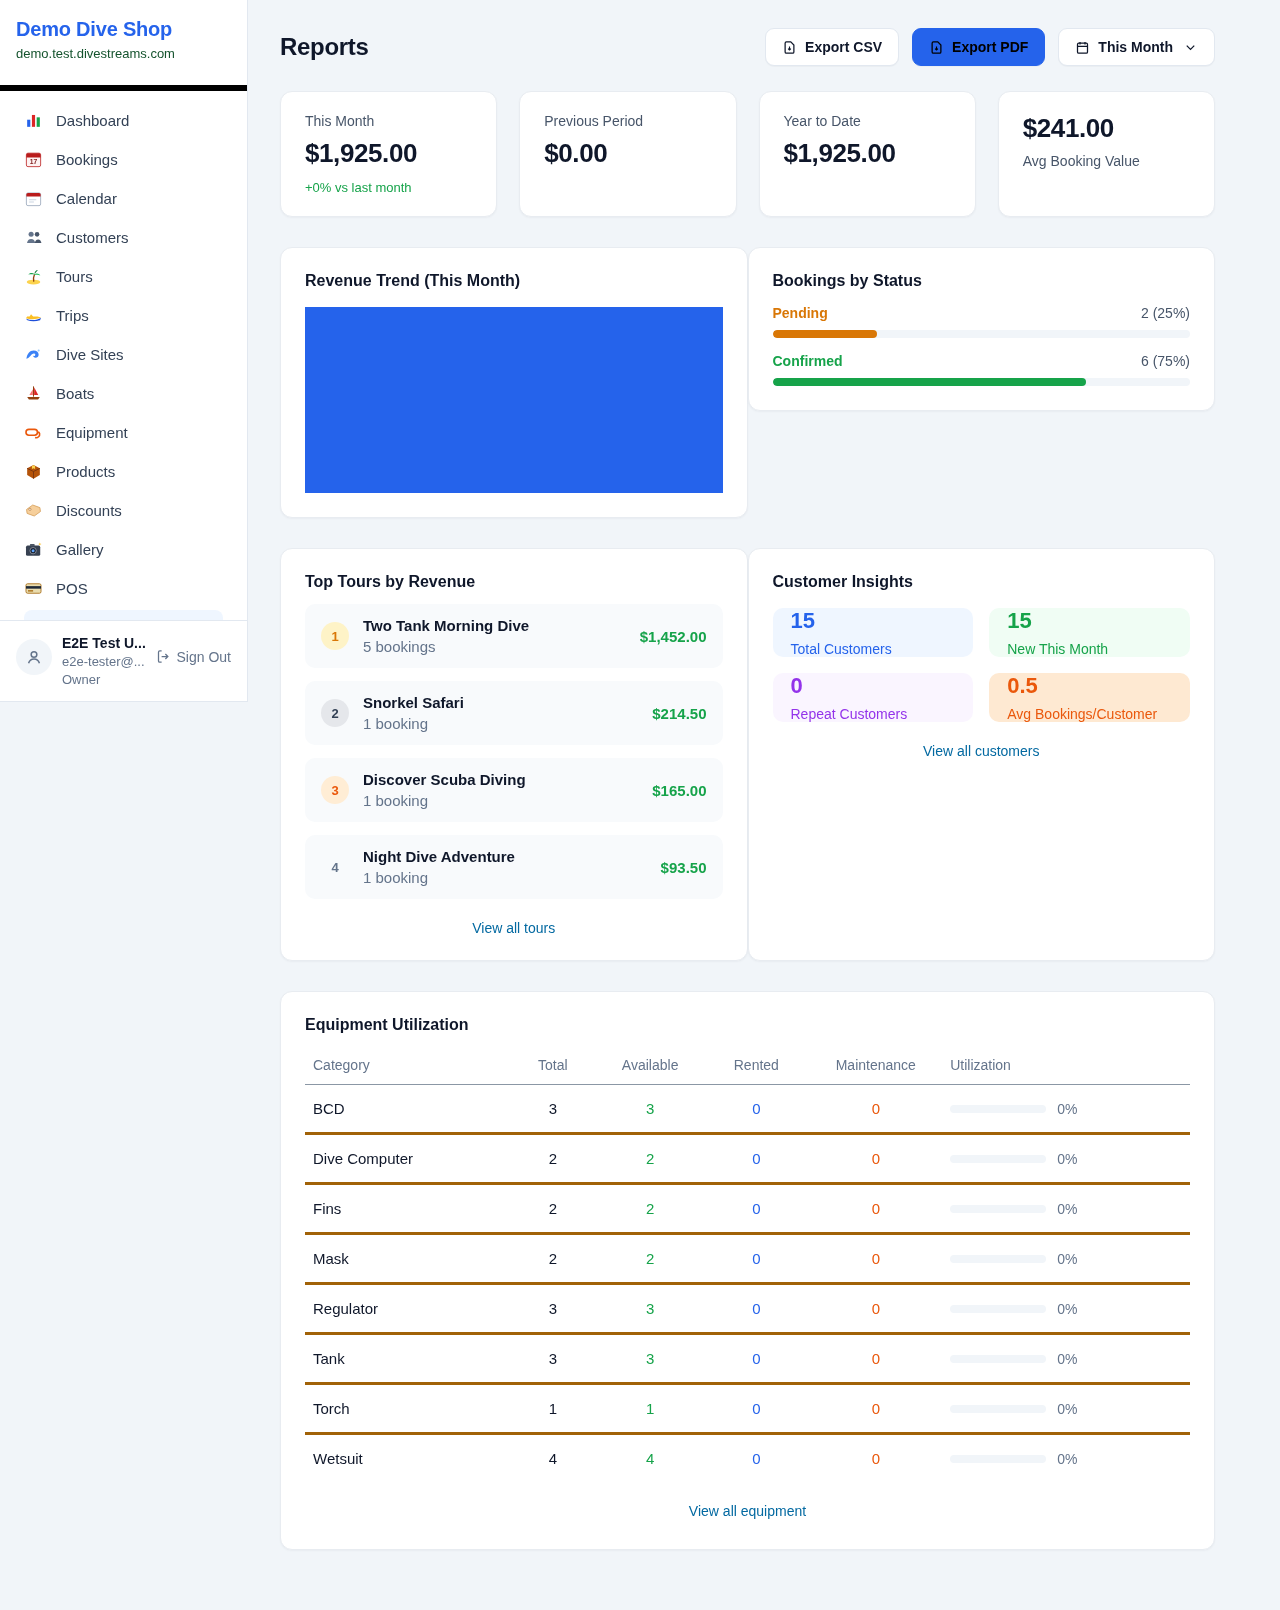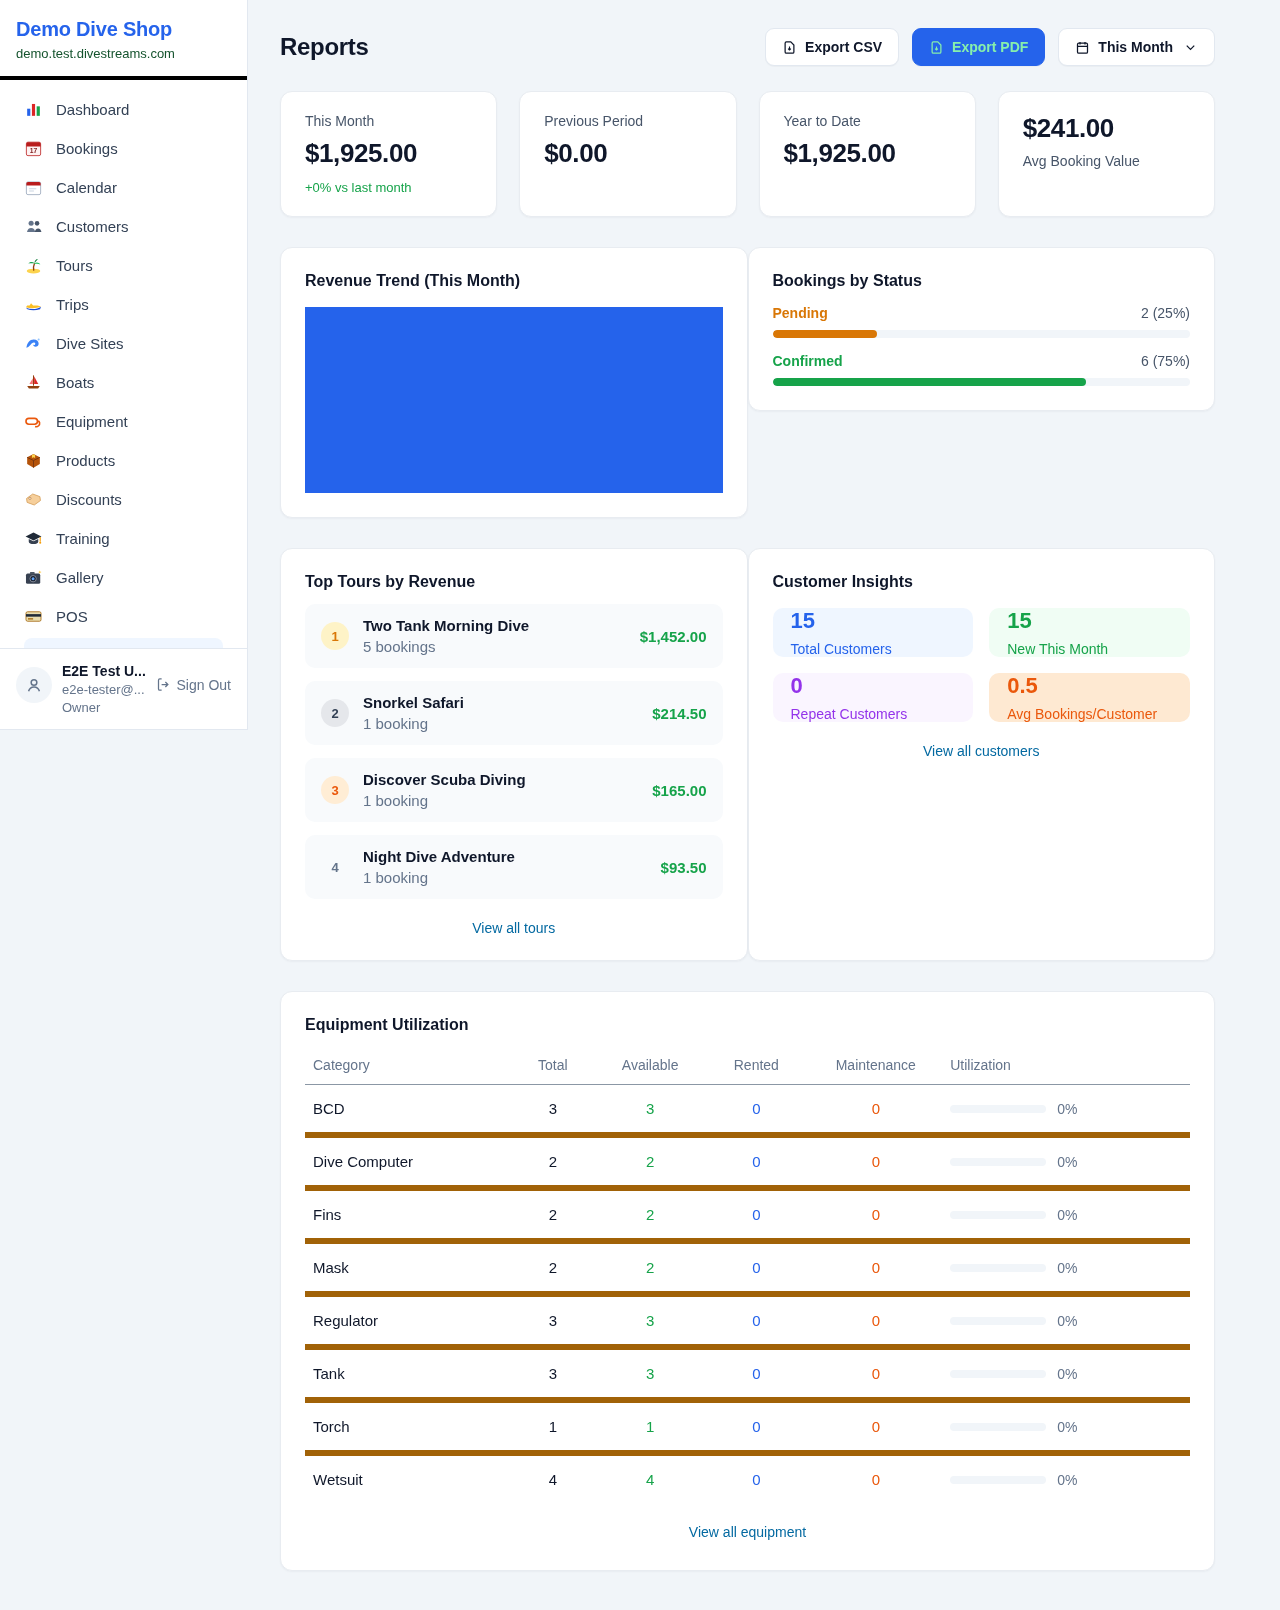--- a/index.html
+++ b/index.html
@@ -11,21 +11,21 @@
     font-family:"Liberation Sans","DejaVu Sans",sans-serif;
     color:#0f172a;
   }
   .app { display:flex; align-items:flex-start; }
 
   
   .sidebar {
     width:248px; min-width:248px; background:#fff;
     border-right:1px solid #e2e8f0; border-bottom:1px solid #e2e8f0;
   }
-  .side-head { padding:18px 16px 15px; border-bottom:4px solid #000000; }
+  .side-head { padding:18px 16px 24px; border-bottom:6px solid #000000; }
   .brand { font-size:20px; font-weight:800; color:#2563eb; letter-spacing:-.2px; }
   .domain { font-size:13px; color:#14532d; margin-top:5px; }
   nav { padding:10px 12px 0; }
   .nav-item {
     display:flex; align-items:center; gap:13px;
     padding:10px 12px; border-radius:8px;
     font-size:15px; color:#334155; cursor:pointer;
   }
   .nav-item .ic { width:19px; height:19px; flex:0 0 19px; display:flex; align-items:center; justify-content:center; }
   .nav-item .ic svg { width:19px; height:19px; }
@@ -53,21 +53,21 @@
   h1 { font-size:24px; font-weight:800; color:#0f172a; letter-spacing:-.3px; }
   .actions { display:flex; gap:13px; }
   .btn {
     height:38px; padding:0 16px; border-radius:9px;
     background:#fff; border:1px solid #e2e8f0;
     font-size:14px; font-weight:600; color:#0f172a;
     display:inline-flex; align-items:center; gap:8px; cursor:pointer;
     font-family:inherit; box-shadow:0 1px 1px rgba(15,23,42,.03);
   }
   .btn svg { width:15px; height:15px; }
-  .btn.primary { background:#2563eb; border-color:#2563eb; color:#86efac; }
+  .btn.primary { background:#2563eb; border-color:#2563eb; color:#000000; }
   .chev { margin-left:2px; }
 
   .card {
     background:#fff; border:1px solid #e8ecf1; border-radius:12px;
     box-shadow:0 1px 2px rgba(15,23,42,.04);
   }
 
   
   .stats { display:grid; grid-template-columns:repeat(4,1fr); gap:22px; margin-top:25px; }
   .stat { padding:21px 24px; min-height:125px; }
@@ -128,21 +128,21 @@
   .tile.orange { background:#fee9d2; color:#ea580c; }
 
   
   .equip { margin-top:30px; padding:24px 24px 30px; }
   table { width:100%; border-collapse:collapse; margin-top:12px; }
   th {
     font-size:14px; color:#64748b; font-weight:400; text-align:center;
     padding:11px 8px; border-bottom:1px solid #8b97a5;
   }
   th.left { text-align:left; }
-  td { font-size:15px; color:#0f172a; text-align:center; padding:15px 8px; border-bottom:6px solid #a16207; }
+  td { font-size:15px; color:#0f172a; text-align:center; padding:15px 8px; border-bottom:3px solid #a16207; }
   tr:last-child td { border-bottom:none; }
   td.cat { text-align:left; font-weight:500; }
   td.avail { color:#16a34a; }
   td.rent  { color:#2563eb; }
   td.maint { color:#ea580c; }
   td.util  { text-align:left; }
   .u-cell { display:flex; align-items:center; gap:11px; }
   .u-track { width:96px; height:8px; background:#f1f5f9; border-radius:999px; overflow:hidden; }
   .u-fill { height:100%; border-radius:999px; background:#2563eb; }
   .u-pct { font-size:14px; color:#64748b; }
@@ -266,31 +266,20 @@
             <svg viewBox="0 0 24 24">
               <path d="M3.5 9.5 12 5l8.5 4.5v5L12 19l-8.5-4.5z" fill="#f6cf9b" stroke="#d6a05c" transform="rotate(-8 12 12)"></path>
               <circle cx="7.5" cy="10.5" r="1.4" fill="#fff" stroke="#b8824e"></circle>
             </svg>
           </span>
         <span>Discounts</span>
       </div>
       <div class="nav-item">
         <span class="ic">
             <svg viewBox="0 0 24 24">
-              <path d="M12 4.5 2 9.5l10 5 10-5z" fill="#1f2937"></path>
-              <path d="M6 12.5V16c0 1.7 2.7 3 6 3s6-1.3 6-3v-3.5l-6 3z" fill="#374151"></path>
-              <path d="M20.5 10v6" stroke="#f59e0b" stroke-width="1.4"></path>
-              <circle cx="20.5" cy="17.3" r="1.3" fill="#f59e0b"></circle>
-            </svg>
-          </span>
-        <span>Training</span>
-      </div>
-      <div class="nav-item">
-        <span class="ic">
-            <svg viewBox="0 0 24 24">
               <rect x="2.5" y="7" width="18" height="13" rx="2" fill="#374151"></rect>
               <rect x="7.5" y="5" width="6" height="3" rx="1" fill="#4b5563"></rect>
               <circle cx="11.5" cy="13.5" r="4" fill="#111827" stroke="#9ca3af"></circle>
               <circle cx="11.5" cy="13.5" r="1.9" fill="#60a5fa"></circle>
               <path d="m20 3 .6 1.6 1.6.6-1.6.6L20 7.4l-.6-1.6-1.6-.6 1.6-.6z" fill="#fbbf24"></path>
             </svg>
           </span>
         <span>Gallery</span>
       </div>
       <div class="nav-item">

